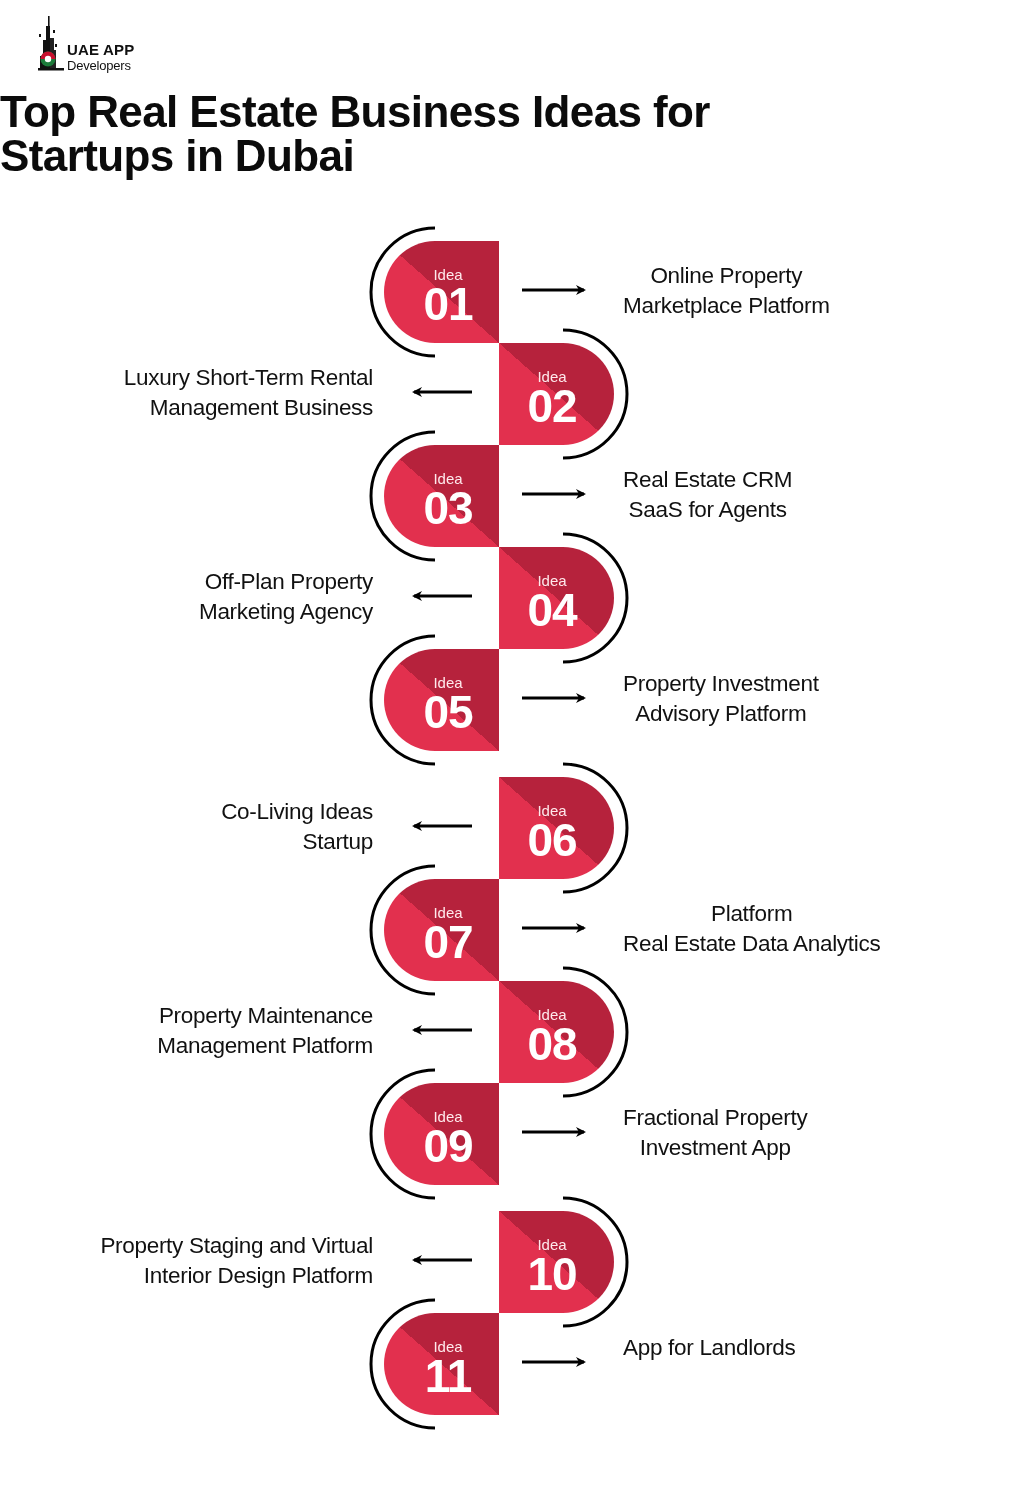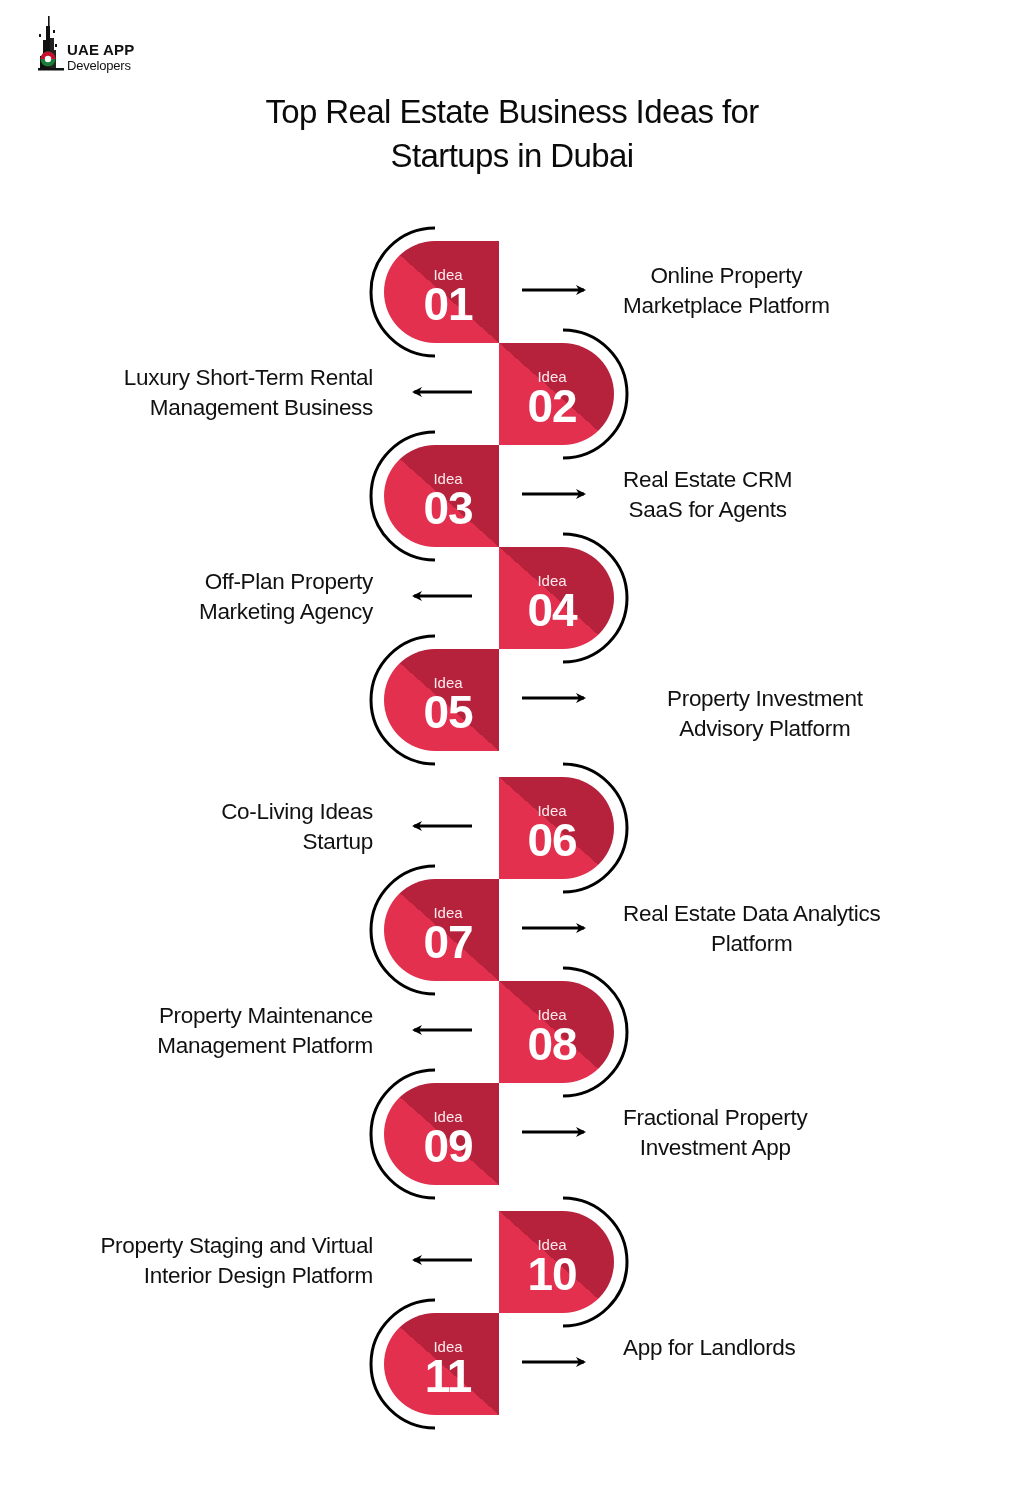--- a/index.html
+++ b/index.html
@@ -2,22 +2,22 @@
 <html><head>
 <meta charset="utf-8">
 <style>
   html, body { margin: 0; padding: 0; background: #ffffff; }
   body { width: 1024px; height: 1508px; position: relative; overflow: hidden;
          font-family: "Liberation Sans", "DejaVu Sans", sans-serif; color: #111; }
   .logo { position: absolute; left: 34px; top: 16px; width: 110px; height: 60px; }
   .logo-mark { position: absolute; left: 2px; top: 0; width: 30px; height: 58px; }
   .logo-text1 { position: absolute; left: 33px; top: 25px; font-weight: 700; font-size: 15px; letter-spacing: 0.2px; color: #111; }
   .logo-text2 { position: absolute; left: 33px; top: 42px; font-size: 13px; color: #111; letter-spacing: -0.2px; }
-  .title { position: absolute; left: 0; top: 90px; width: 1024px; text-align: center;
-           font-weight: 400; font-size: 33px; line-height: 44px; letter-spacing: -0.6px; color: #0b0b0b; }
+  .title { position: absolute; left: 0; top: 90px; width: 1024px; text-align: left;
+           font-weight: 700; font-size: 44px; line-height: 44px; letter-spacing: -0.6px; color: #0b0b0b; }
   .title span { display: block; }
   svg.diagram { position: absolute; left: 0; top: 0; }
   .badge { position: absolute; width: 114px; height: 80px; text-align: center; color: #fff; }
   .badge .lbl { position: absolute; left: 0; width: 100%; top: 26px; font-size: 15px; line-height: 16px; color: #ffe9ec; }
   .badge .num { position: absolute; left: 0; width: 100%; top: 42px; font-size: 46px; line-height: 42px; font-weight: 700; letter-spacing: -1px; }
   .desc { position: absolute; font-size: 22.5px; line-height: 30px; color: #111; white-space: nowrap; letter-spacing: -0.3px; }
   .desc span { display: block; }
   .desc.right { left: 623px; text-align: center; }
   .desc.left { right: 651px; text-align: right; }
 </style>
@@ -127,39 +127,39 @@
       <div class="num">04</div>
     </div>
     <div class="desc left" style="top: 567px;">
       <span>Off-Plan Property</span>
       <span>Marketing Agency</span>
     </div>
     <div class="badge" style="top: 649px; left: 391px;">
       <div class="lbl">Idea</div>
       <div class="num">05</div>
     </div>
-    <div class="desc right" style="top: 684px; margin-left: 44px;">
+    <div class="desc right" style="top: 669px;">
       <span>Property Investment</span>
       <span>Advisory Platform</span>
     </div>
     <div class="badge" style="top: 777px; left: 495px;">
       <div class="lbl">Idea</div>
       <div class="num">06</div>
     </div>
     <div class="desc left" style="top: 797px;">
       <span>Co-Living Ideas</span>
       <span>Startup</span>
     </div>
     <div class="badge" style="top: 879px; left: 391px;">
       <div class="lbl">Idea</div>
       <div class="num">07</div>
     </div>
     <div class="desc right" style="top: 899px;">
+      <span>Platform</span>
       <span>Real Estate Data Analytics</span>
-      <span>Platform</span>
     </div>
     <div class="badge" style="top: 981px; left: 495px;">
       <div class="lbl">Idea</div>
       <div class="num">08</div>
     </div>
     <div class="desc left" style="top: 1001px;">
       <span>Property Maintenance</span>
       <span>Management Platform</span>
     </div>
     <div class="badge" style="top: 1083px; left: 391px;">

